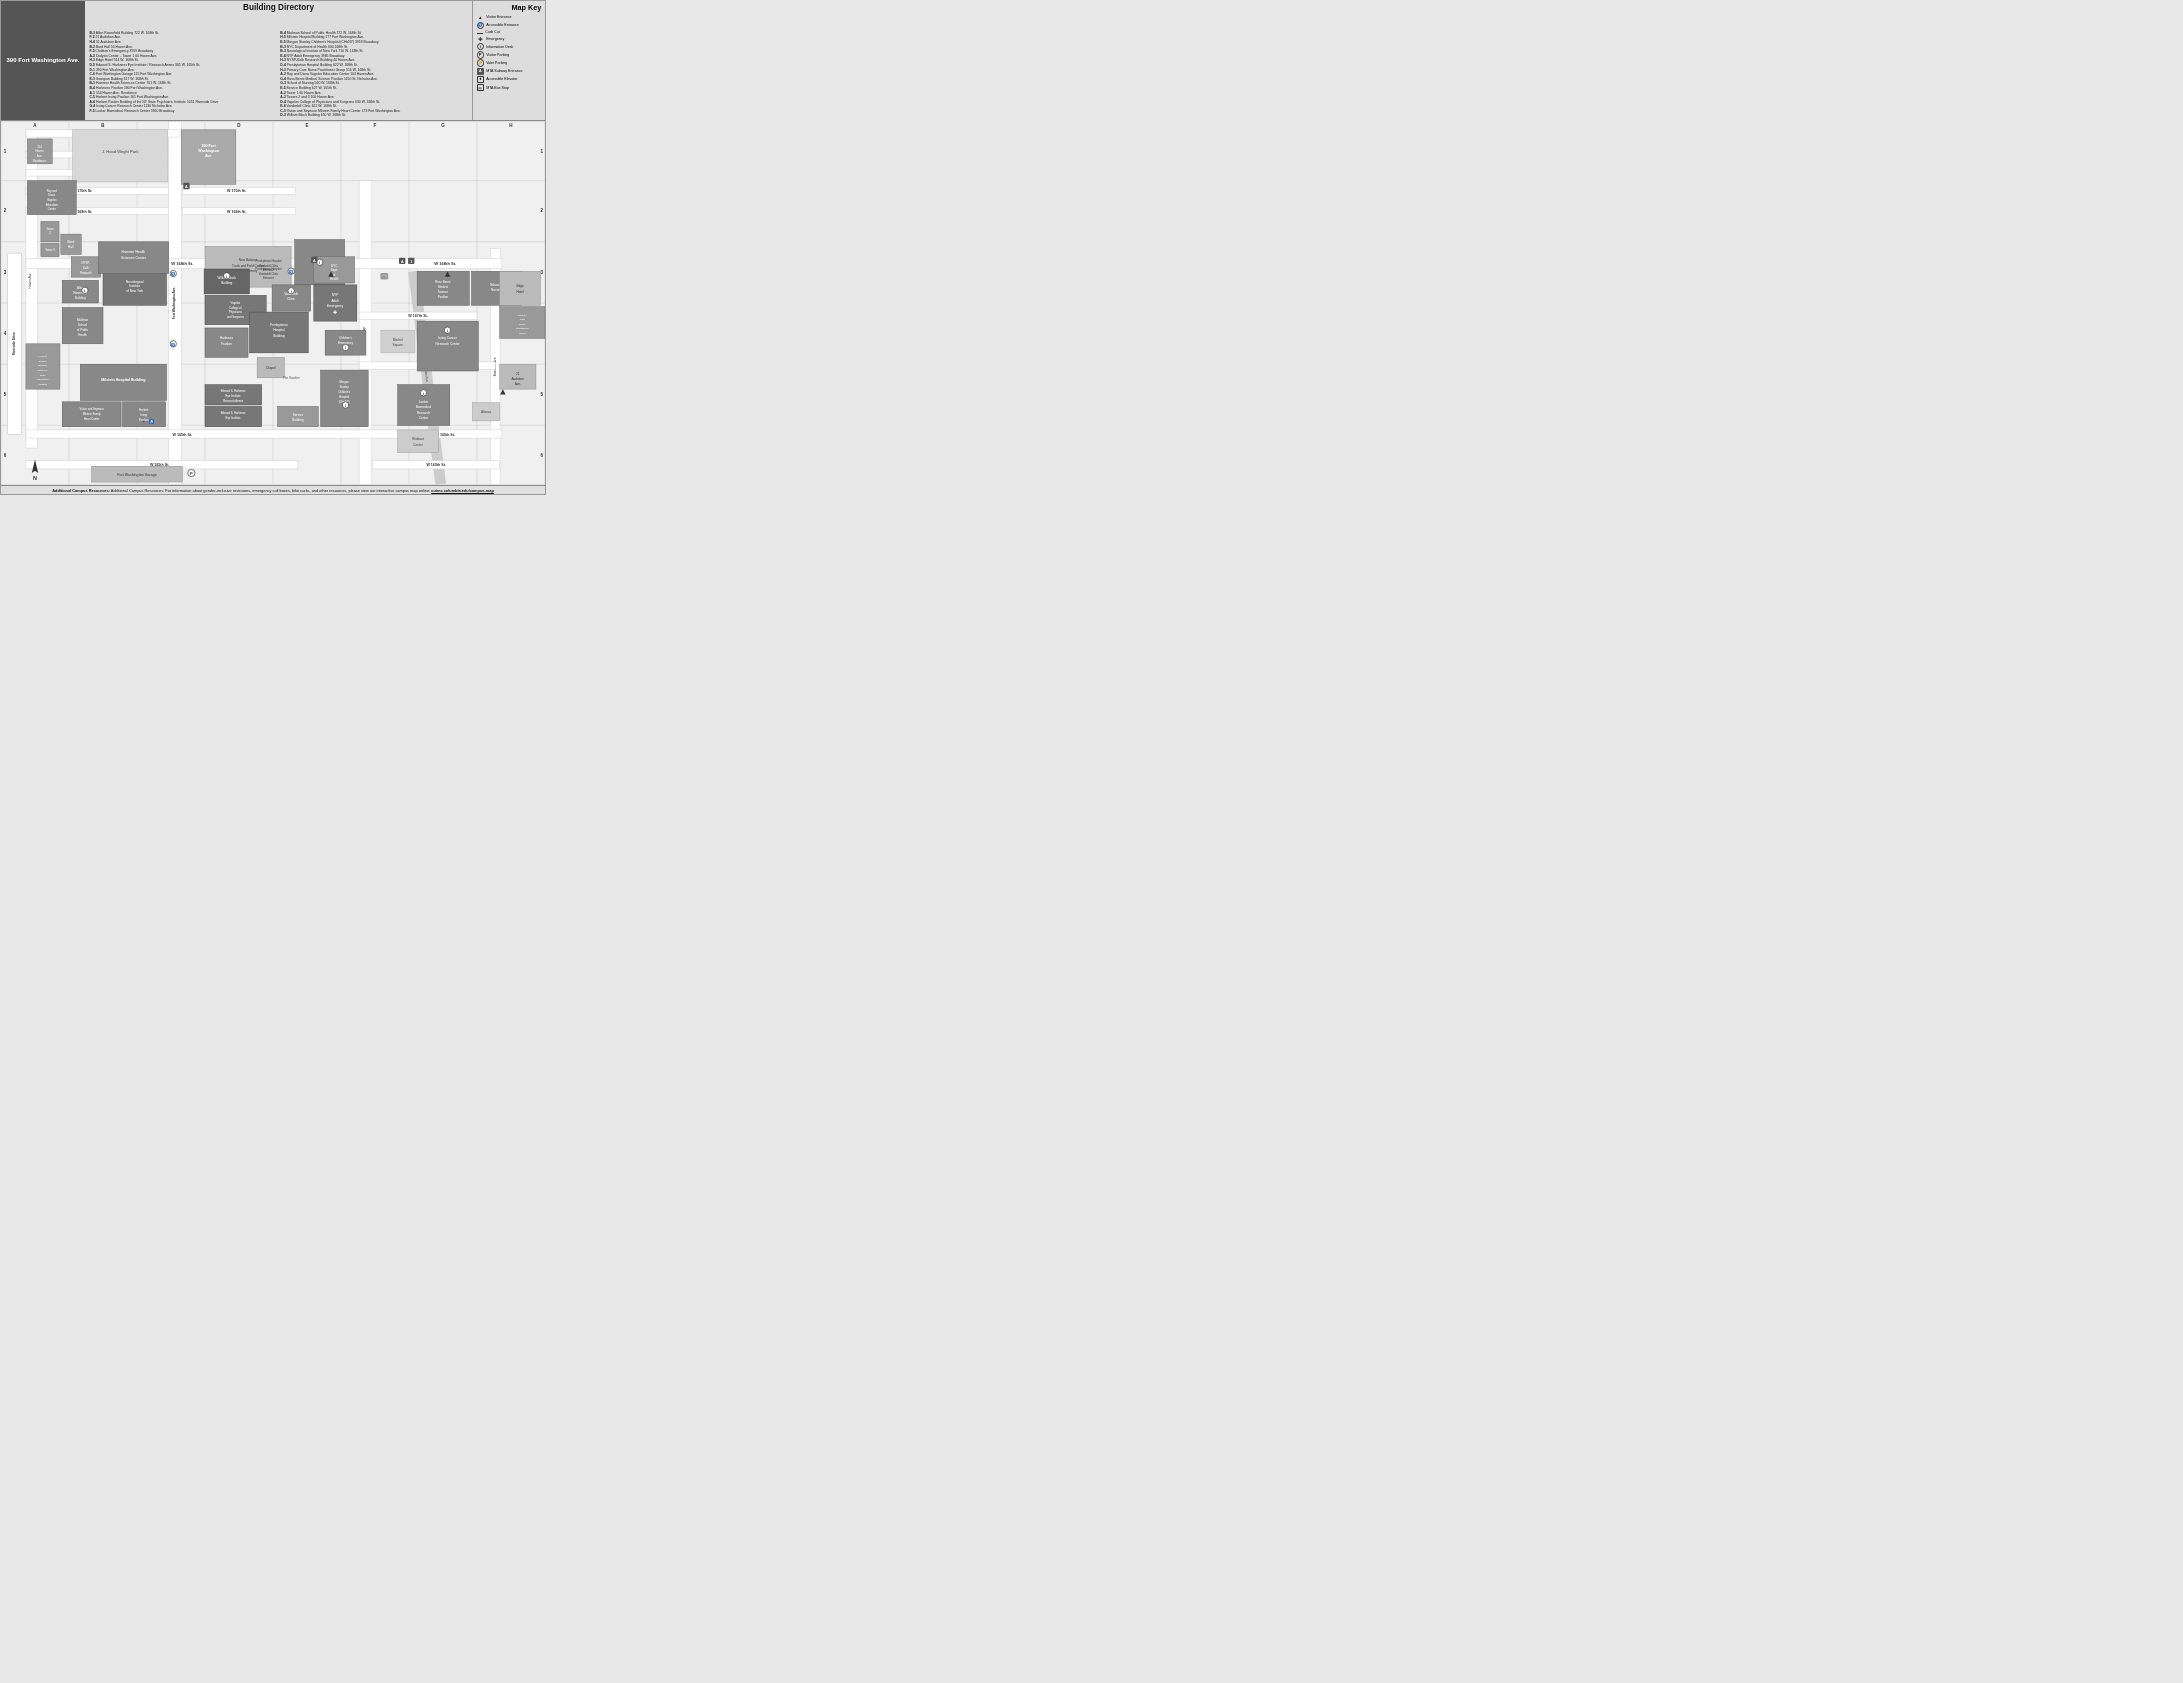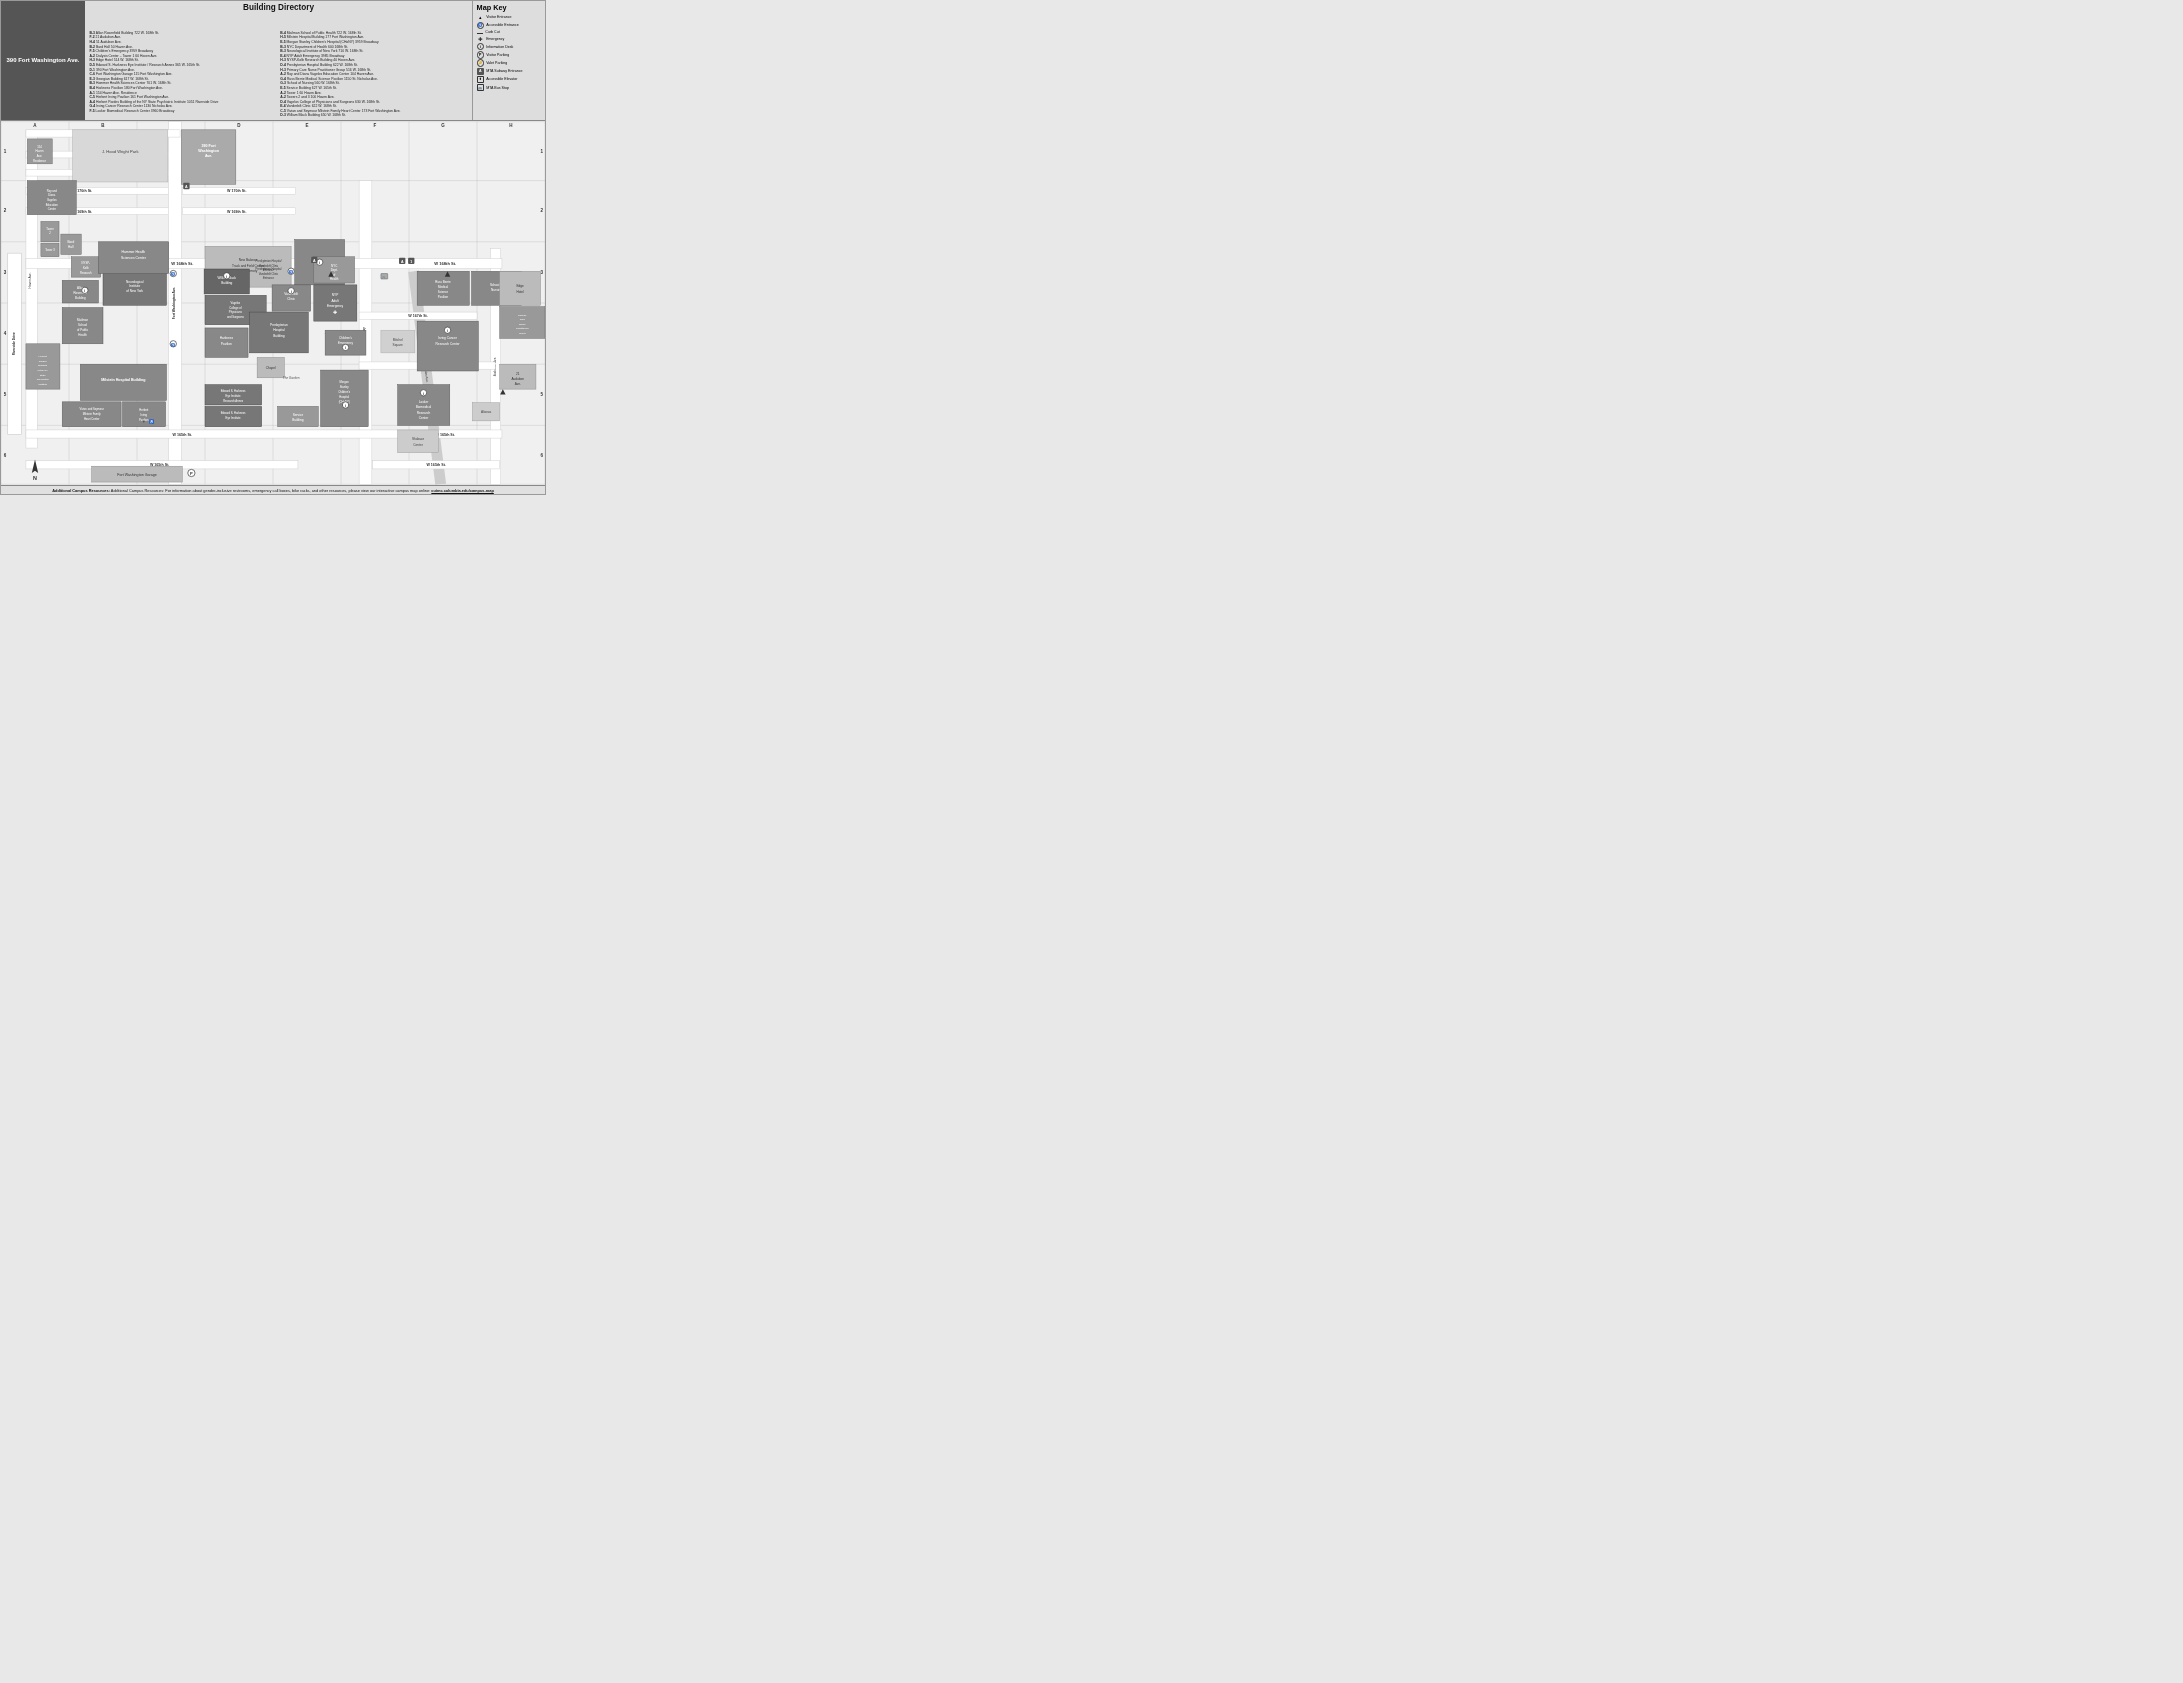--- a/index.html
+++ b/index.html
@@ -59,21 +59,21 @@
     }
     .map-key-box {
       background: #ddd;
       min-width: 73px;
       padding: 1.8px 3.6px;
       border-left: 0.5px solid #999;
     }
     .map-key-title {
       font-size: 7.3px;
       font-weight: bold;
-      text-align: left;
+      text-align: right;
       margin-bottom: 1.8px;
     }
     .key-item {
       display: flex;
       align-items: center;
       gap: 2.3px;
       font-size: 3.6px;
       margin-bottom: 0.9px;
     }
     .key-icon {

